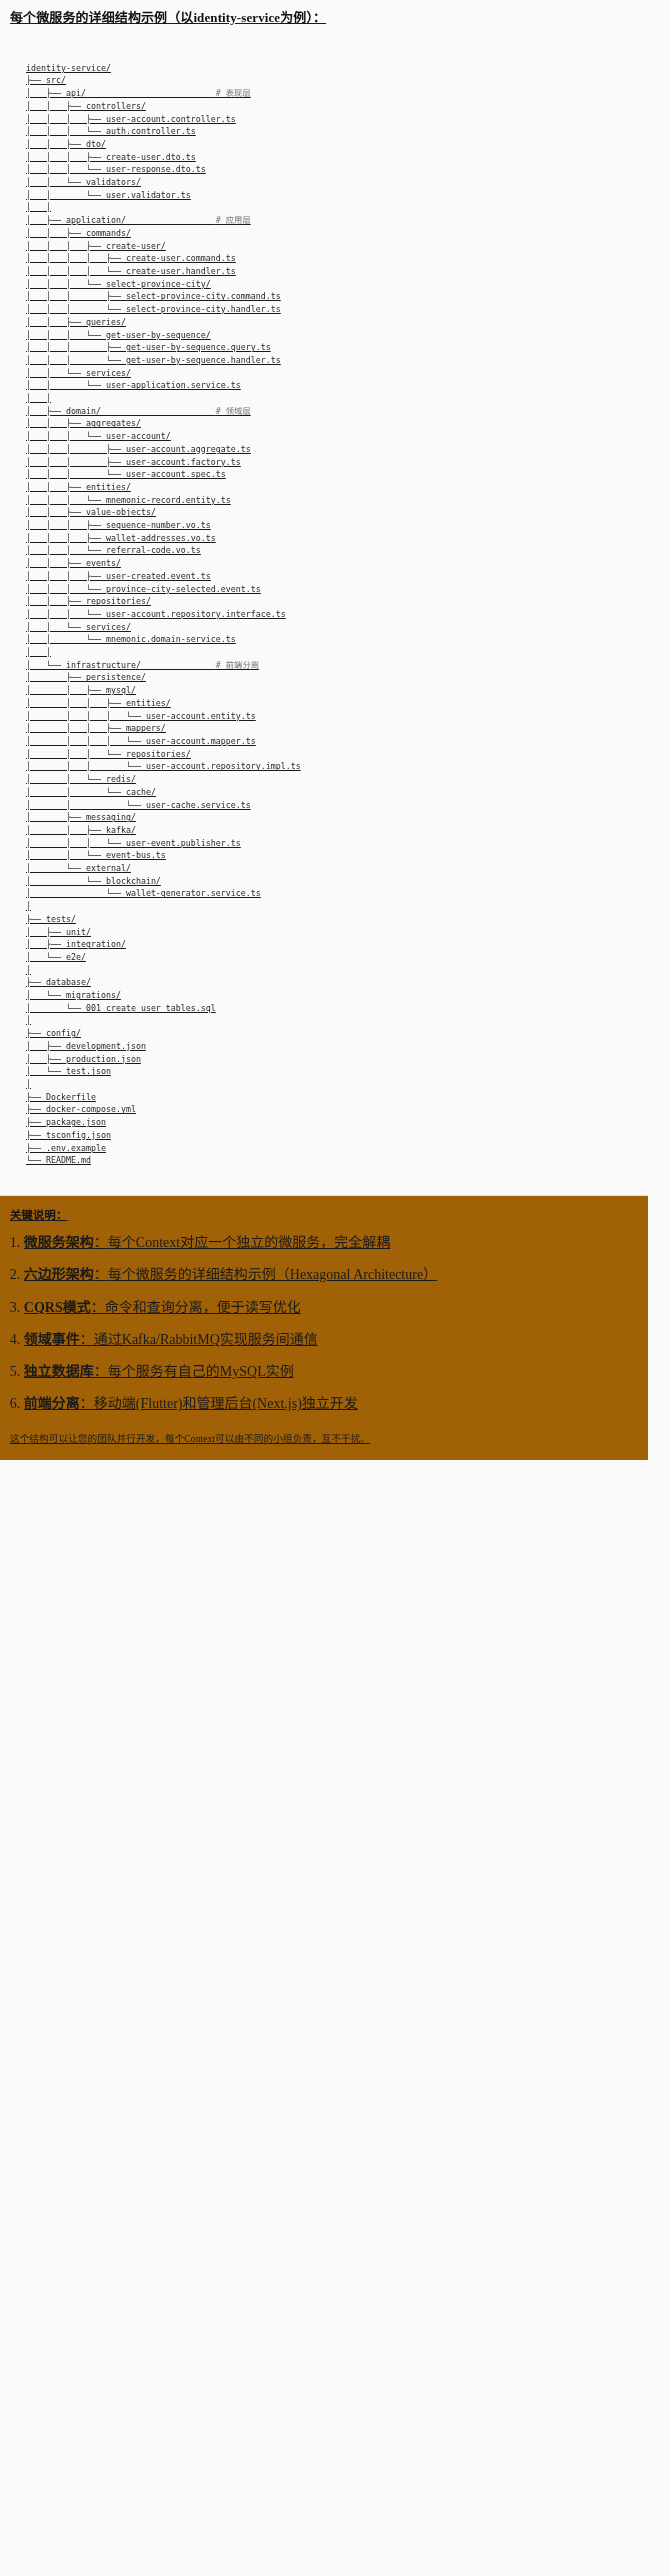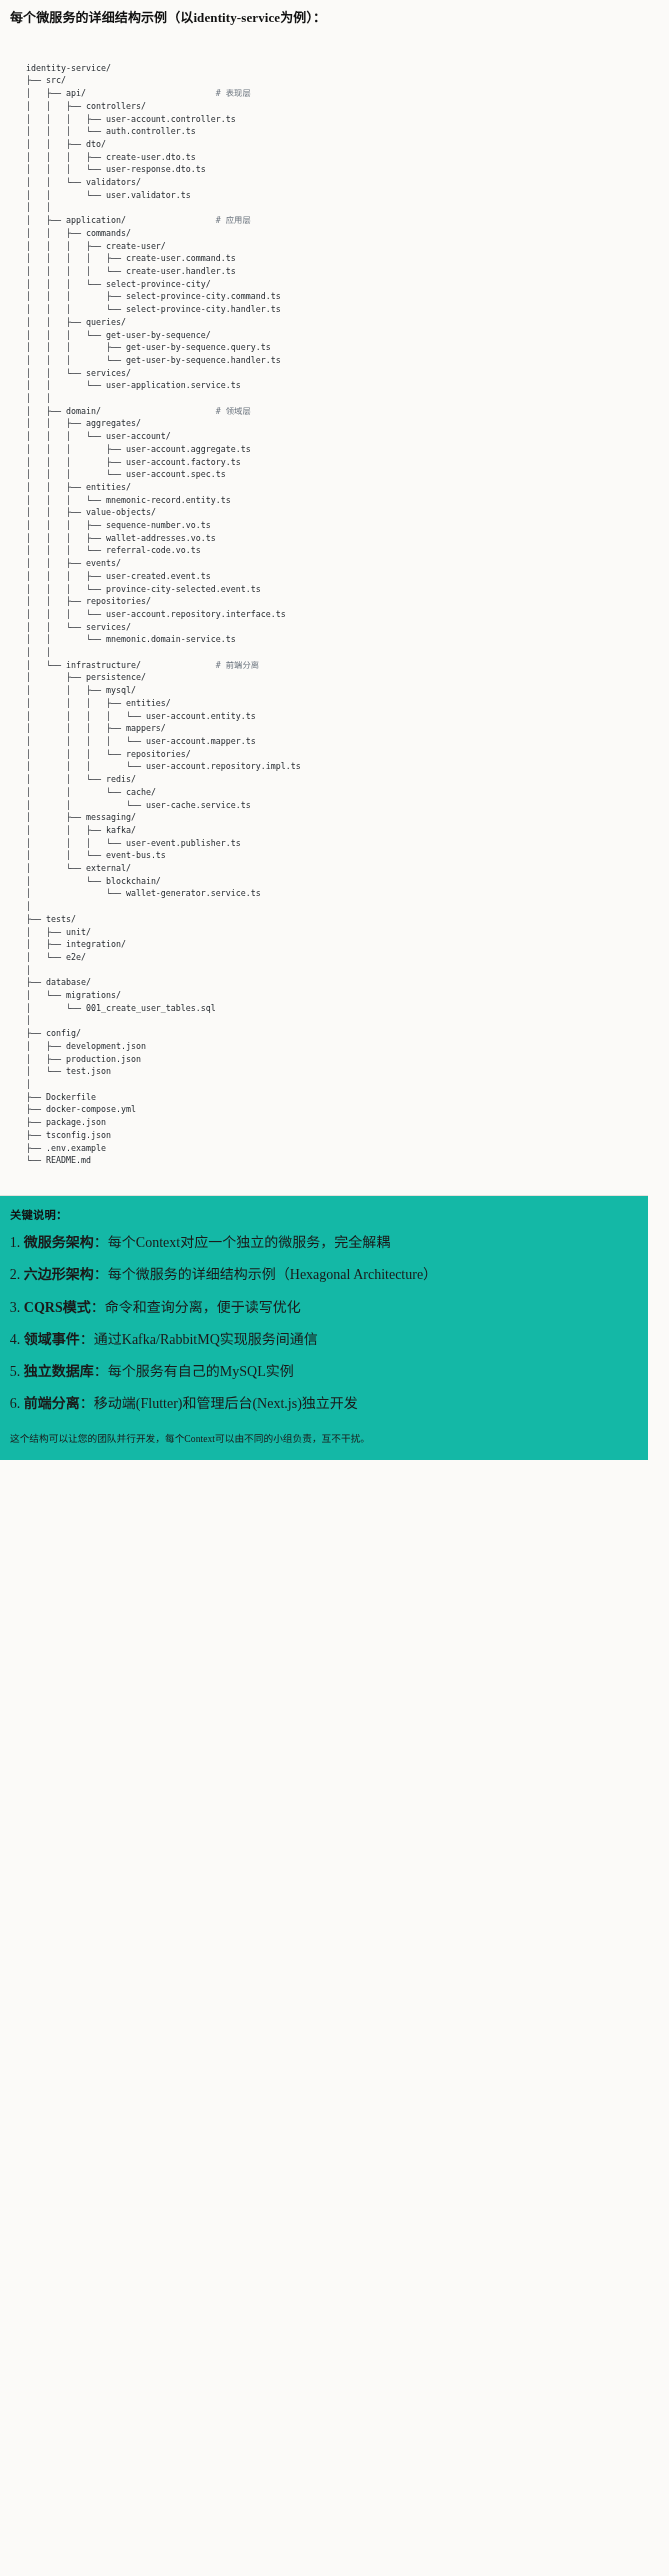--- a/index.html
+++ b/index.html
@@ -11,20 +11,21 @@
   body {
     width: 669px;
     font-family: "Liberation Serif", "DejaVu Serif", serif;
     color: #1a1a1a;
     -webkit-font-smoothing: antialiased;
   }
   .page {
     width: 648px;
     box-sizing: border-box;
     background: #fbfaf8;
+    text-decoration: underline;
   }
 
   
   .title-band {
     padding: 8.8px 10px 7.5px 10px;
     background: #fbfaf8;
   }
   .doc-title {
     font-family: "Liberation Serif", "DejaVu Serif", serif;
     font-weight: bold;
@@ -59,21 +60,21 @@
     tab-size: 4;
   }
   pre.tree .cm {
     color: #6a737d;
     text-align: right;
   }
 
   
   .notes-band {
     padding: 10px 10px 13.8px 10px;
-    background: #14b8a6;
+    background: #a16207;
   }
   .notes-title {
     font-family: "Liberation Serif", "DejaVu Serif", serif;
     font-weight: bold;
     font-size: 11.3px;
     color: #111111;
     margin: 0 0 10px 0;
     letter-spacing: 0.2px;
   }
   ol.notes {

